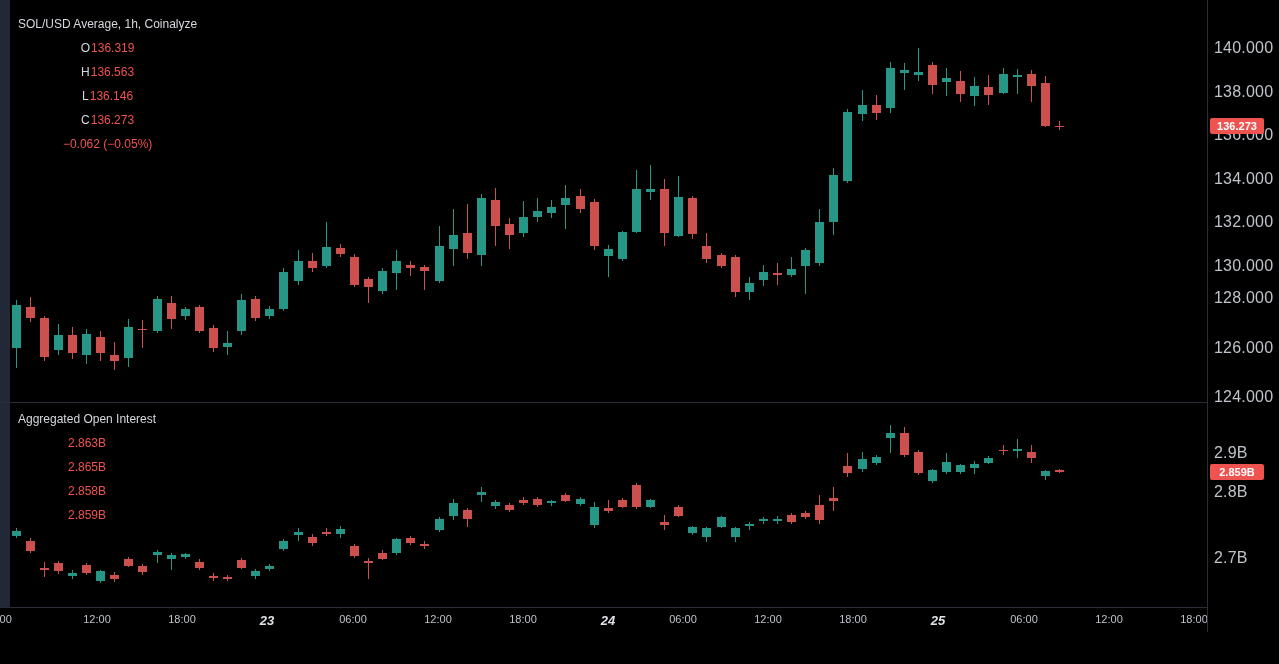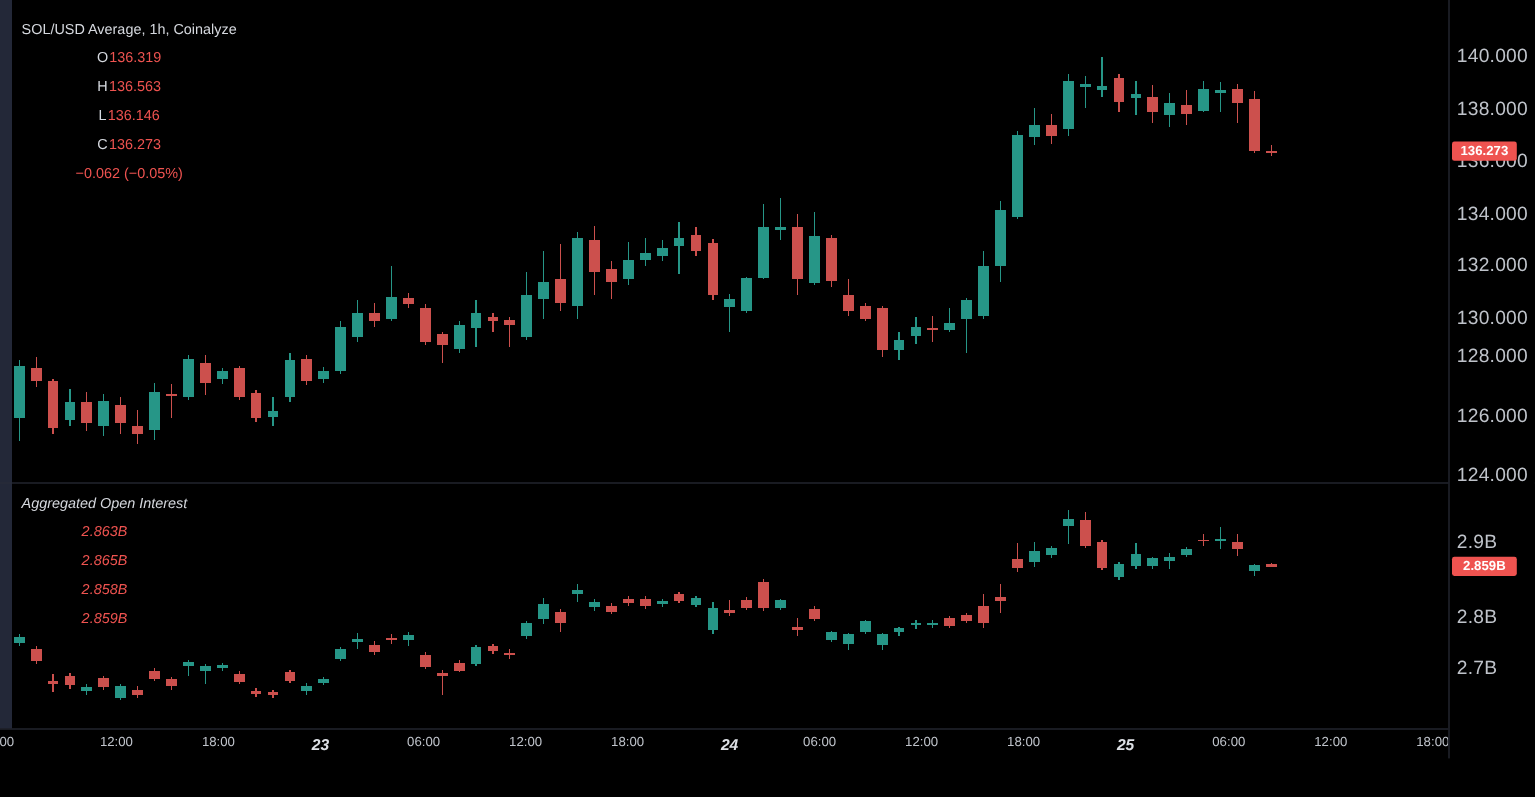--- a/index.html
+++ b/index.html
@@ -655,42 +655,42 @@
         <span>L</span>
         <span class="red">136.146</span>
       </span>
     <span class="pair">
         <span>C</span>
         <span class="red">136.273</span>
       </span>
     <span class="red">−0.062 (−0.05%)</span>
   </div>
 
-  <div class="legend" style="top:412px;font-style:italic;">
+  <div class="legend" style="top:412px;">
     <span>Aggregated Open Interest</span>
     <span class="red">2.863B</span>
     <span class="red">2.865B</span>
     <span class="red">2.858B</span>
     <span class="red">2.859B</span>
   </div>
 
   <div class="right-axis">
     <div class="badge" id="price-badge" style="background: rgb(239, 83, 80); top: 118.337px;">136.273</div>
     <div class="badge" id="oi-badge" style="background: rgb(239, 83, 80); top: 463.725px;">2.859B</div>
   <div class="tick" style="top: 39.2px;">140.000</div>
       <div class="tick" style="top: 82.74px;">138.000</div>
       <div class="tick" style="top: 126.28px;">136.000</div>
       <div class="tick" style="top: 169.82px;">134.000</div>
       <div class="tick" style="top: 213.36px; text-align: right;">132.000</div>
       <div class="tick" style="top: 256.9px;">130.000</div>
       <div class="tick" style="top: 289px;">128.000</div>
       <div class="tick" style="top: 339px;">126.000</div>
       <div class="tick" style="top: 387.52px;">124.000</div>
       <div class="tick" style="top: 444.2px;">2.9B</div>
-      <div class="tick" style="top: 506px;">2.8B</div>
+      <div class="tick" style="top: 483px;">2.8B</div>
       <div class="tick" style="top: 549.2px;">2.7B</div>
     </div>
 
   <div class="time-axis">
       <div class="tlabel" style="left: -2px;">06:00</div>
       <div class="tlabel" style="left: 97px;">12:00</div>
       <div class="tlabel" style="left: 182px;">18:00</div>
       <div class="tlabel day" style="left: 267px;">23</div>
       <div class="tlabel" style="left: 353px;">06:00</div>
       <div class="tlabel" style="left: 438px;">12:00</div>

